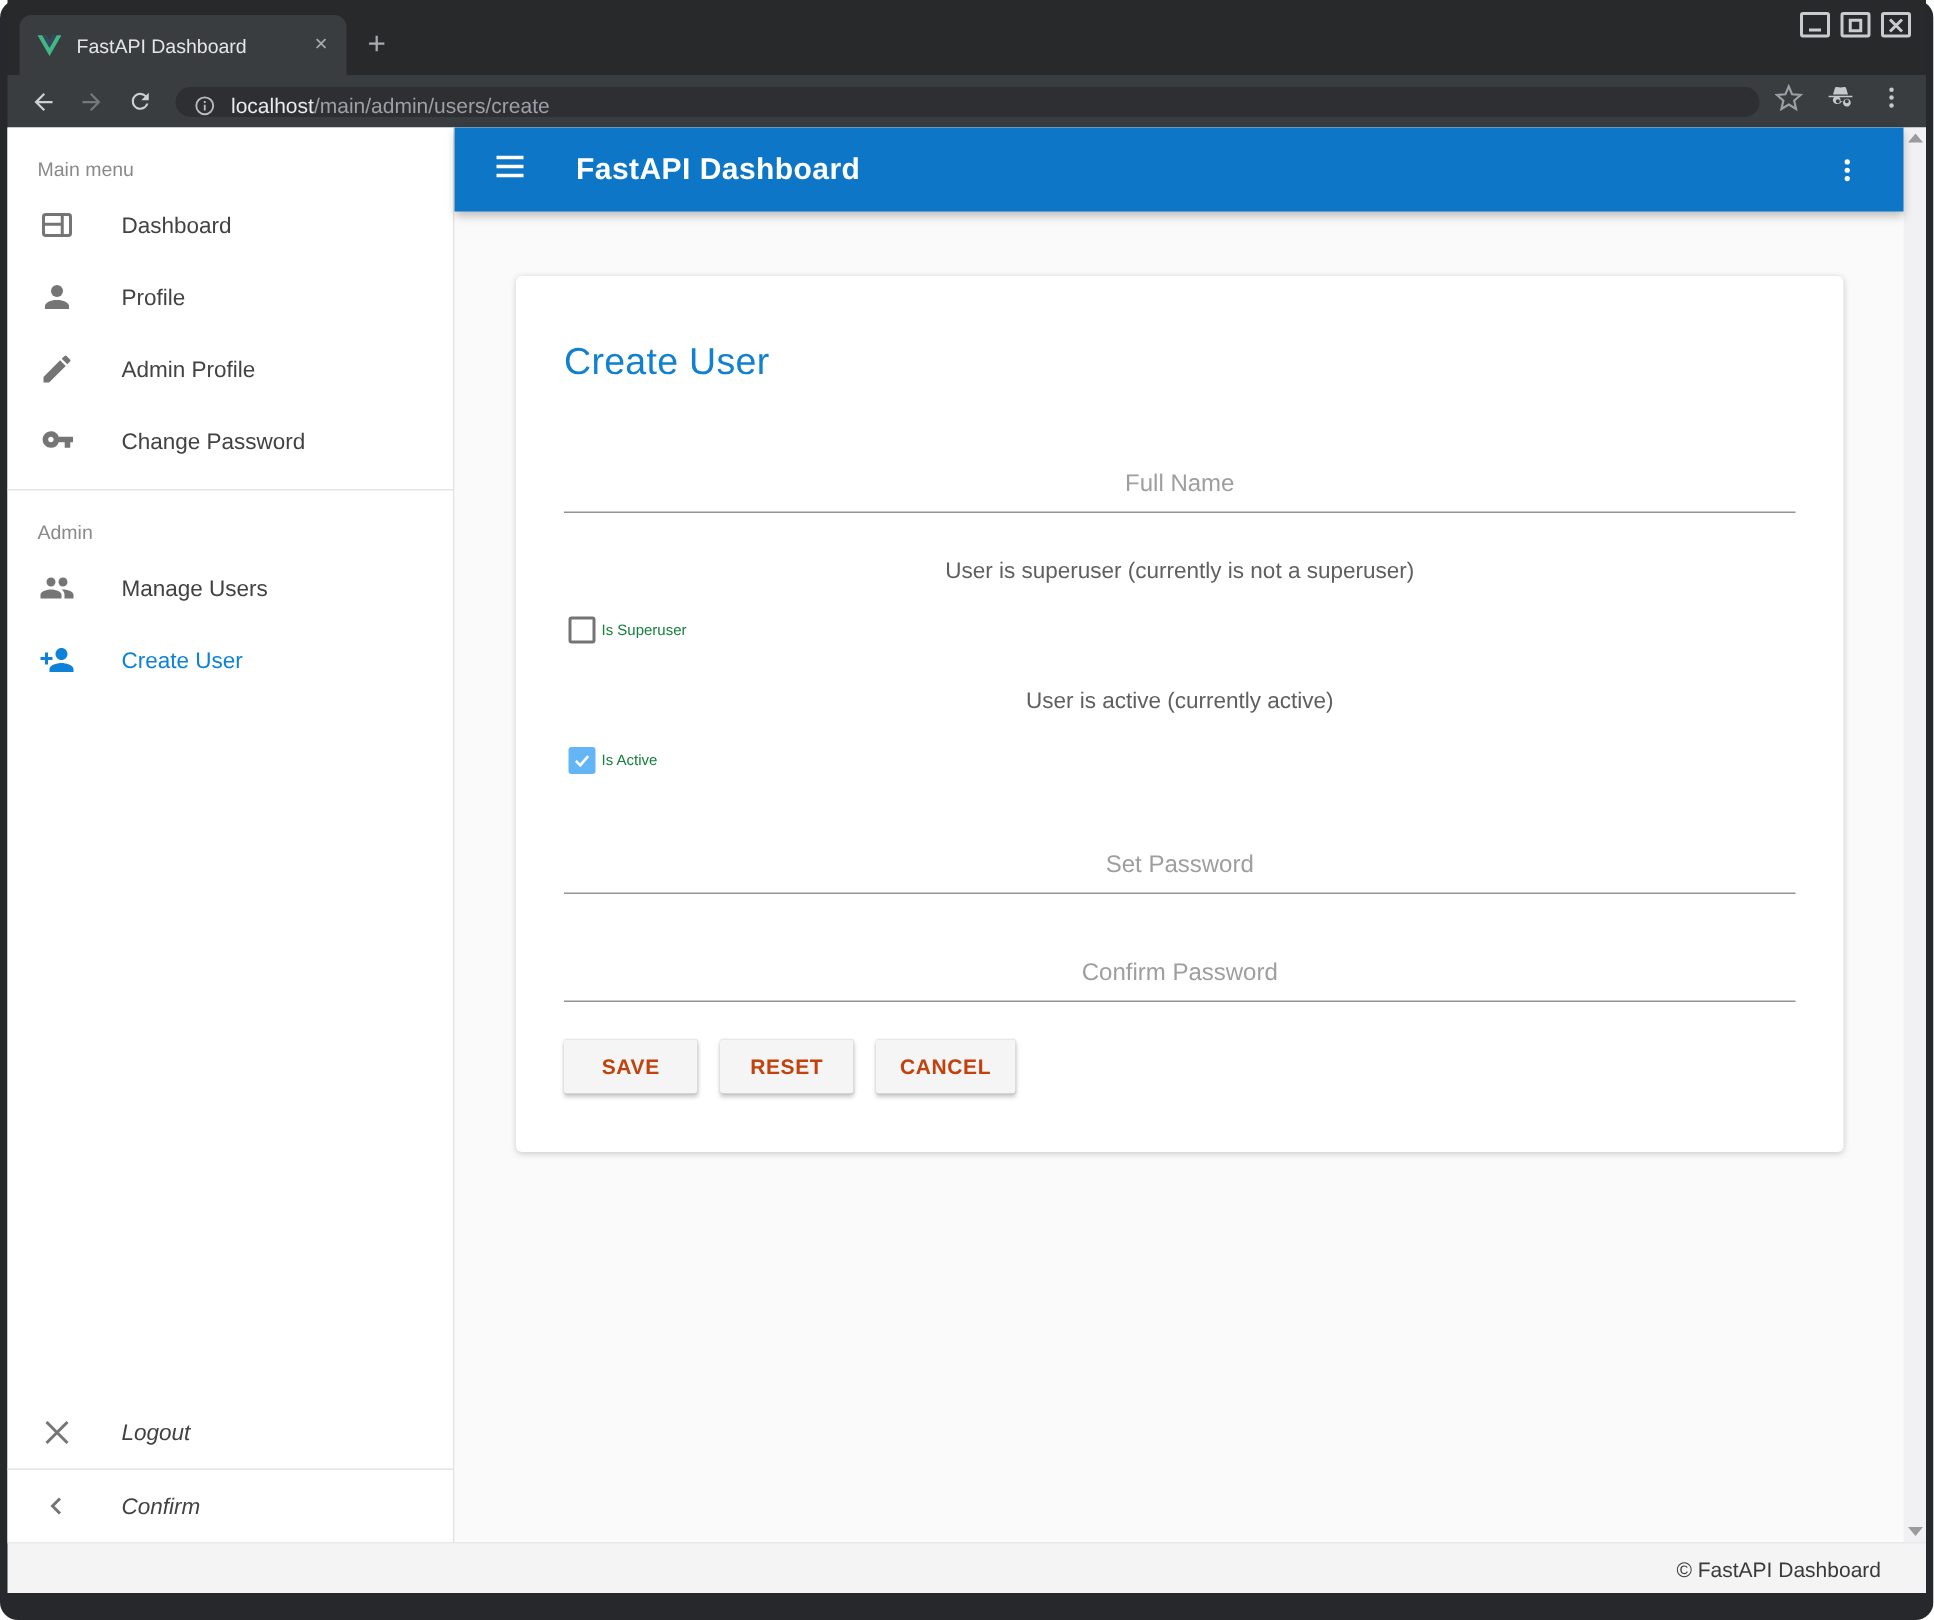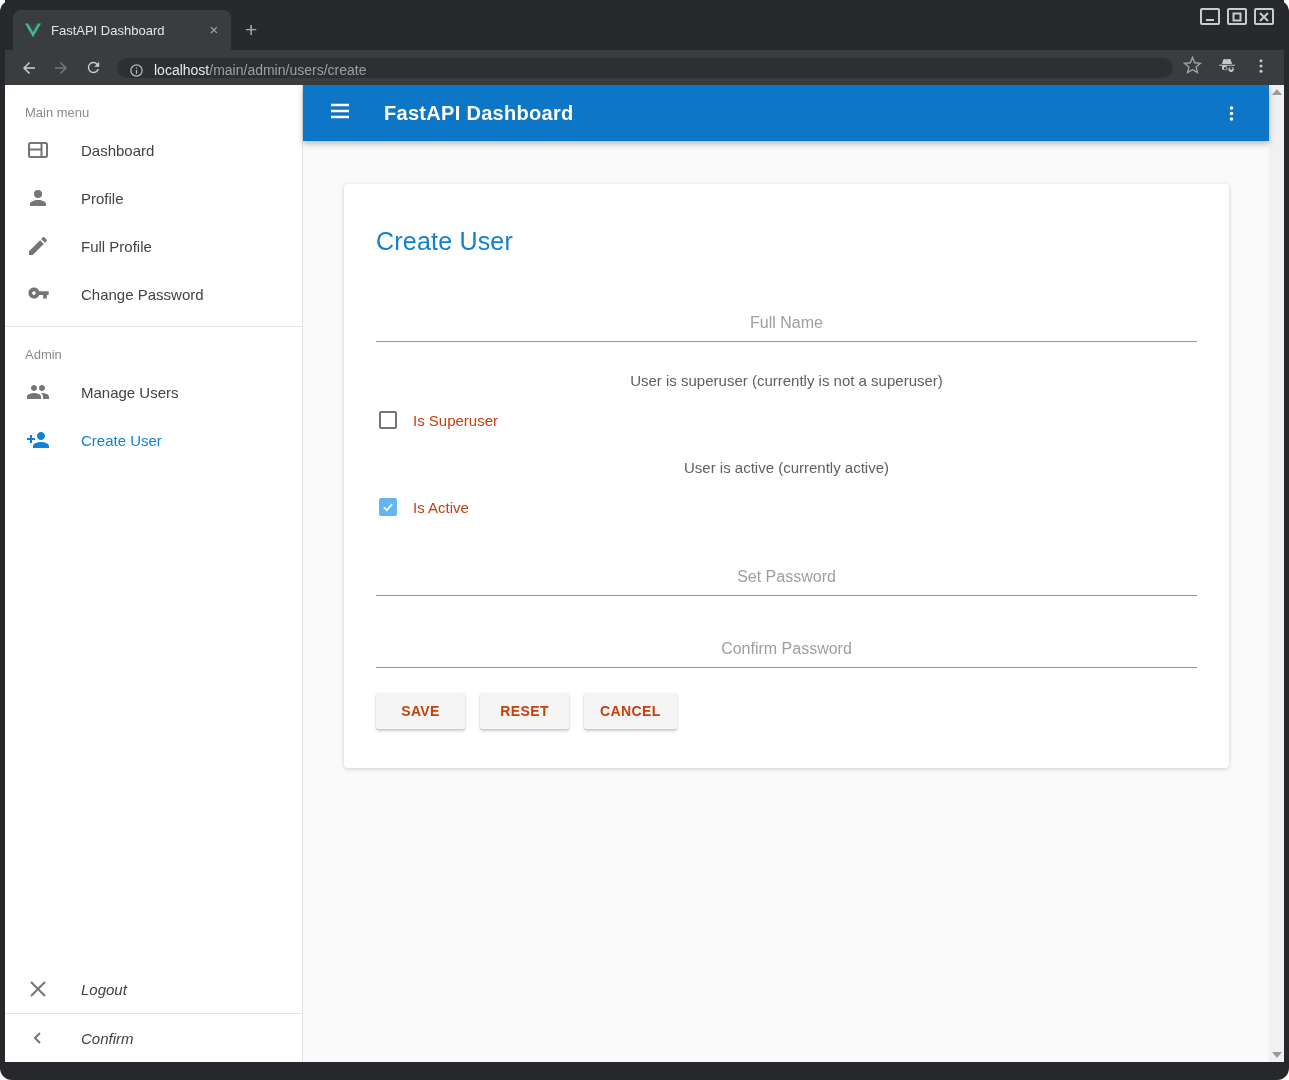--- a/index.html
+++ b/index.html
@@ -52,21 +52,21 @@
 
   .fld { display:block; width:100%; border:none; border-bottom:1px solid #949494; background:transparent; font-family:"Liberation Sans",sans-serif; font-size:16px; color:#212121; padding:4px 0 9px 0; outline:none;text-align:center; }
   .fld::placeholder { color:#9e9e9e; opacity:1; }
   .mt-xl { margin-top:54px; } .mt-lg { margin-top:40px; } .mt-md { margin-top:30px; } .mt-sm { margin-top:22px; }
 
   .hint { color:#5f5f5f; font-size:15px;text-align:center; }
   .cb-row { display:flex; align-items:center; margin-left:3px; }
   .cb-box { width:18px; height:18px; border-radius:2px; flex:none; }
   .cb-box.unchecked { border:2px solid #757575; background:#fff; }
   .cb-box.checked { background:#64b5f6; display:flex; align-items:center; justify-content:center; }
-  .cb-label { margin-left:16px; color:#c2410c; font-size:15px; }
+  .cb-label { margin-left:4px; color:#15803d; font-size:10px; }
 
   .btn-row { display:flex; gap:15px; margin-top:25px; }
   .btn { min-width:89px; height:36px; background:#f5f5f5; border:none; border-radius:2px; box-shadow:0 2px 3px rgba(0,0,0,.22), 0 0 1px rgba(0,0,0,.15); font-family:"Liberation Sans",sans-serif; font-size:14px; font-weight:700; color:#c2410c; letter-spacing:.4px; cursor:pointer; padding:0 16px; }
 
   
   .scrollbar { width:15px; background:#f1f1f3; display:flex; flex-direction:column; align-items:center; justify-content:space-between; padding:4px 0; }
   .sb-arrow { width:0; height:0; border-left:5px solid transparent; border-right:5px solid transparent; }
   .sb-up { border-bottom:6px solid #9b9b9b; }
   .sb-down { border-top:6px solid #9b9b9b; }
 
@@ -181,21 +181,21 @@
         </span>
         <span>Profile</span>
       </div>
 
       <div class="side-item">
         <span class="ic">
           <svg class="icon24" viewBox="0 0 24 24">
               <path d="M3 17.25V21h3.75L17.81 9.94l-3.75-3.75L3 17.25zM20.71 7.04c.39-.39.39-1.02 0-1.41l-2.34-2.34a.996.996 0 0 0-1.41 0l-1.83 1.83 3.75 3.75 1.83-1.83z" fill="#757575"></path>
             </svg>
         </span>
-        <span>Full Profile</span>
+        <span>Admin Profile</span>
       </div>
 
       <div class="side-item">
         <span class="ic">
           <svg class="icon24" viewBox="0 0 24 24">
               <path d="M12.65 10A5.99 5.99 0 0 0 7 6c-3.31 0-6 2.69-6 6s2.69 6 6 6a5.99 5.99 0 0 0 5.65-4H17v4h4v-4h2v-4H12.65zM7 14c-1.1 0-2-.9-2-2s.9-2 2-2 2 .9 2 2-.9 2-2 2z" fill="#757575" transform="translate(1.5,0) scale(0.92)"></path>
             </svg>
         </span>
         <span>Change Password</span>
       </div>
@@ -297,14 +297,17 @@
         </section>
       </div>
     </div>
 
     <div class="scrollbar">
       <div class="sb-arrow sb-up"></div>
       <div class="sb-arrow sb-down"></div>
     </div>
   </div>
 
+  <footer class="footer">
+    <span>© FastAPI Dashboard</span>
+  </footer>
 
 </div>
 
 </body></html>

